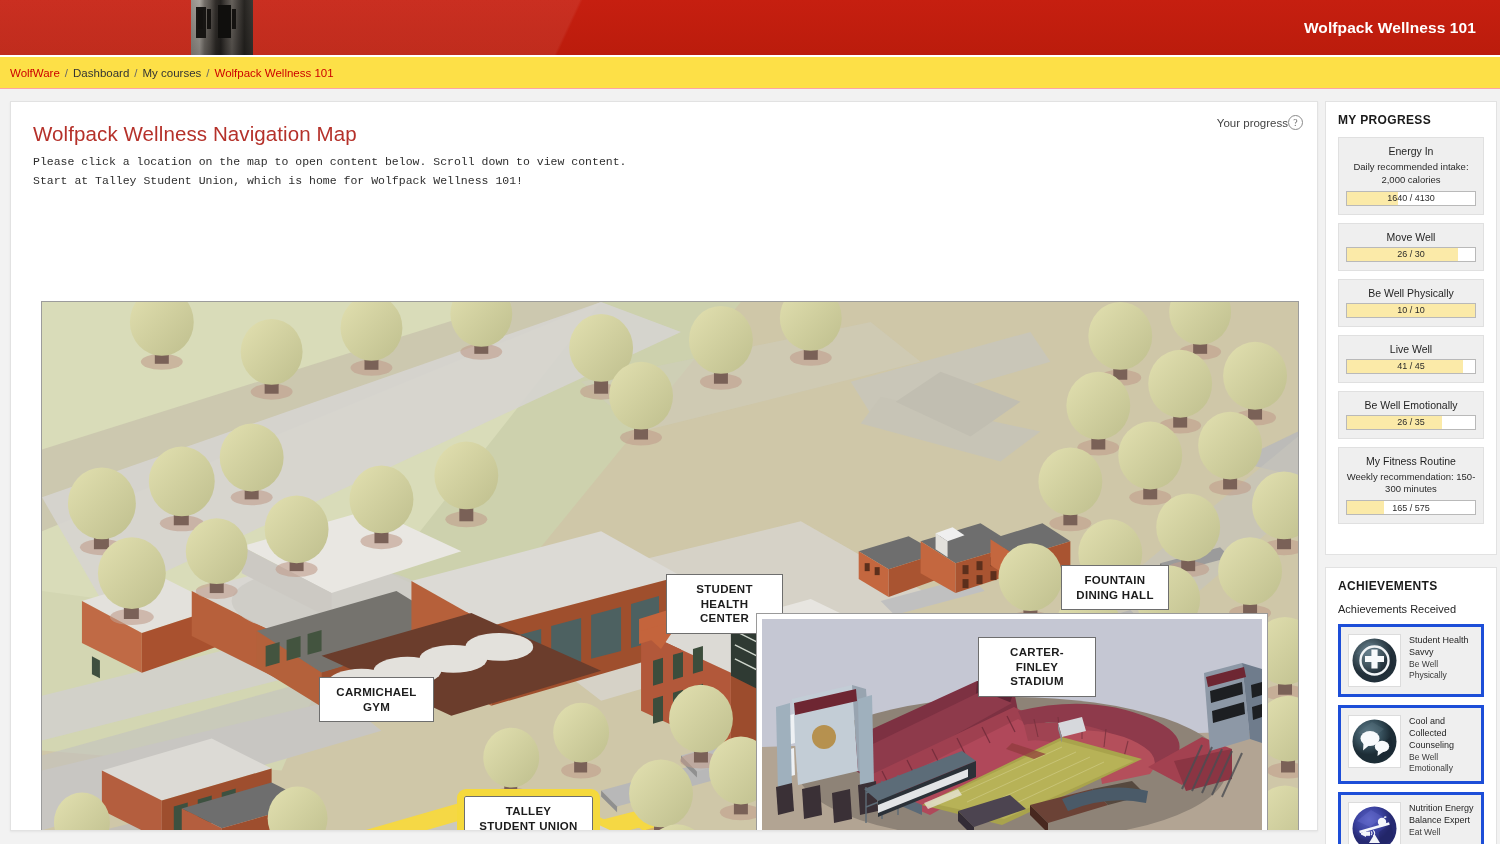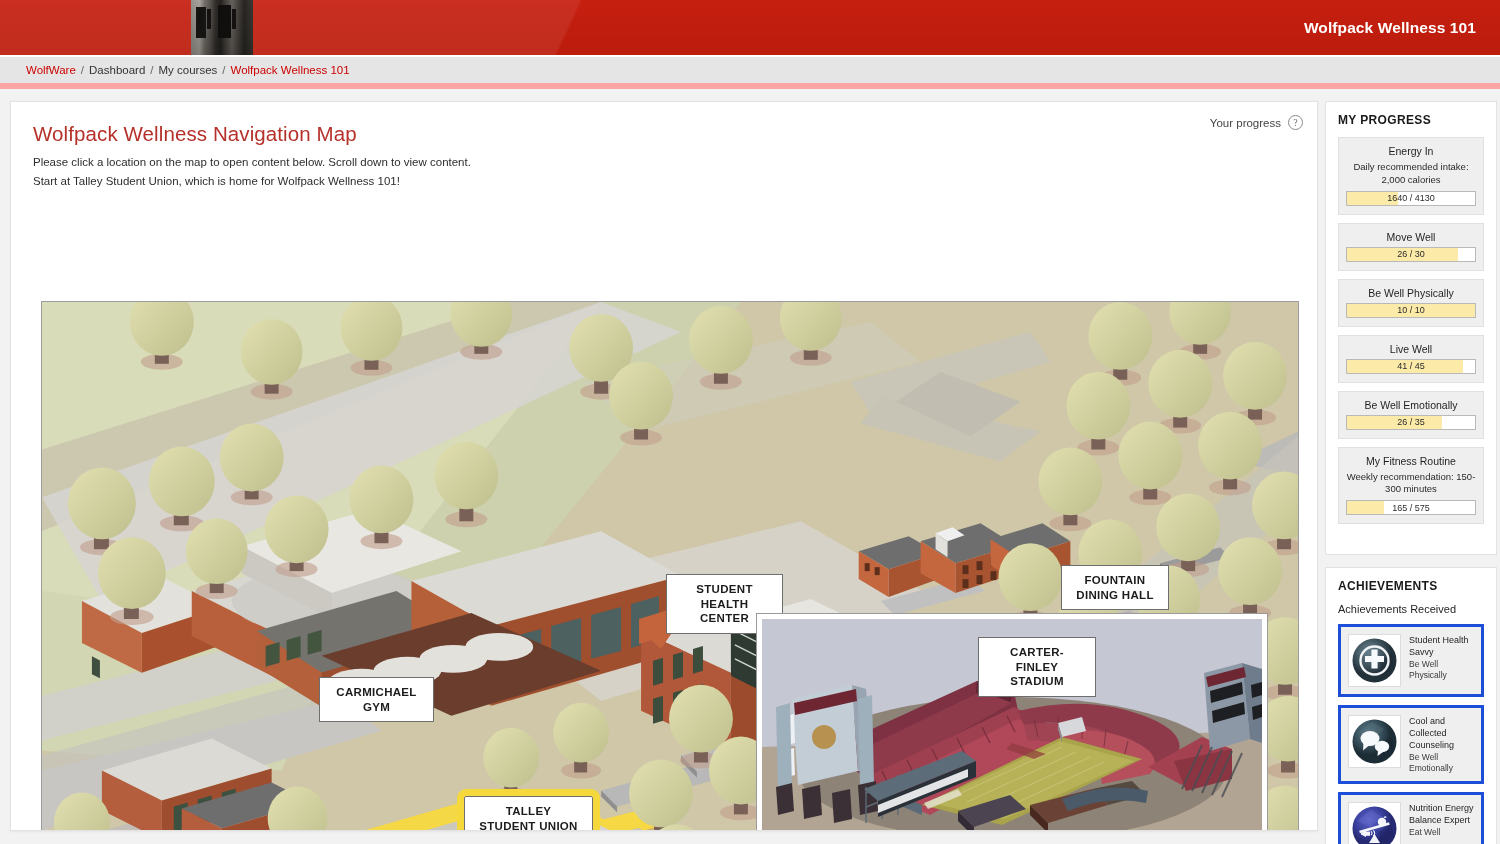--- a/index.html
+++ b/index.html
@@ -53,25 +53,25 @@
     transform: translateY(-50%);
     color: #ffffff;
     font-size: 15.5px;
     font-weight: bold;
     letter-spacing: 0.1px;
   }
 
   
   .breadcrumb-bar {
     height: 32px;
-    background: #e5e5e5;
+    background: #fde047;
     display: flex;
     align-items: center;
-    padding-left: 26px;
-    border-bottom: 6px solid #fca5a5;
+    padding-left: 10px;
+    border-bottom: 1px solid #fca5a5;
   }
   .crumb {
     font-size: 11.5px;
     color: #cc0000;
     text-decoration: none;
     white-space: nowrap;
   }
   .crumb.dark { color: #333; }
   .crumb-sep {
     font-size: 11.5px;
@@ -96,21 +96,21 @@
     width: 1308px;
     height: 730px;
     background: #ffffff;
     border: 1px solid #e2e2e2;
     box-shadow: 0 1px 2px rgba(0,0,0,0.06);
     overflow: hidden;
   }
   .your-progress {
     position: absolute;
     top: 13px; right: 14px;
-    display: flex; align-items: center; gap: 7px;
+    display: flex; align-items: center; 
     font-size: 11.5px;
     color: #444;
   }
   .help-icon {
     width: 15px; height: 15px;
     border: 1px solid #8a8a8a;
     border-radius: 50%;
     color: #6a6a6a;
     font-size: 10px;
     line-height: 13px;
@@ -122,20 +122,21 @@
     font-size: 20.5px;
     font-weight: normal;
     color: #b5312a;
     letter-spacing: 0.1px;
   }
   .page-desc {
     margin: 8px 0 0 22px;
     font-size: 11.5px;
     color: #2e2e2e;
     line-height: 1.45;
+    font-family: Liberation Mono, monospace;
   }
 
   
   .map {
     position: absolute;
     left: 30px; top: 199px;
     width: 1258px; height: 626px;
     background: #cfc7a8;
     border: 1px solid #9c9c9c;
     overflow: hidden;

